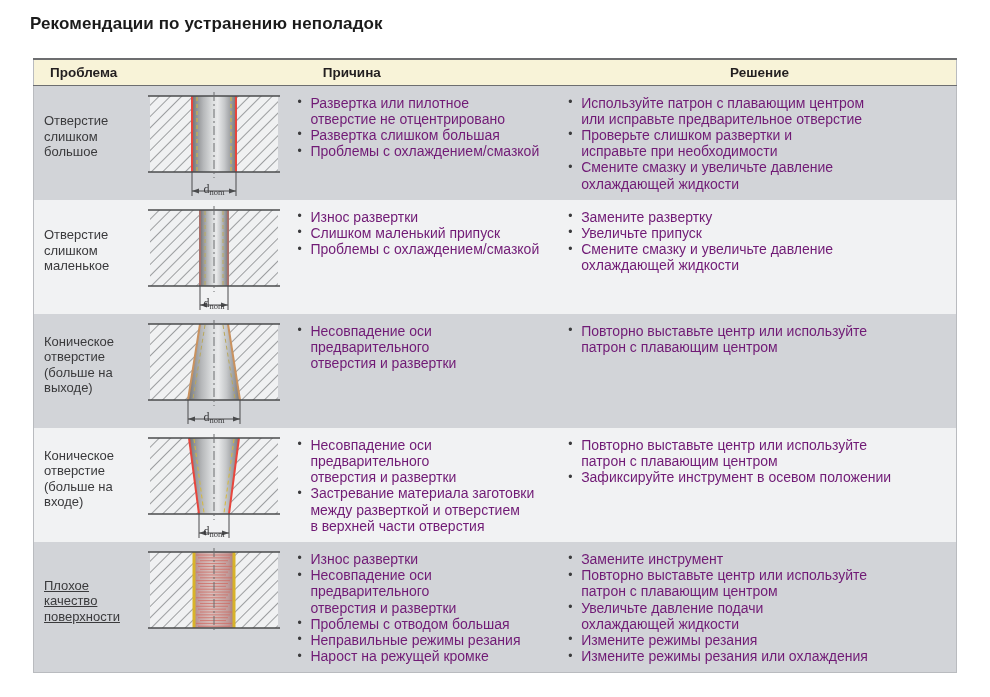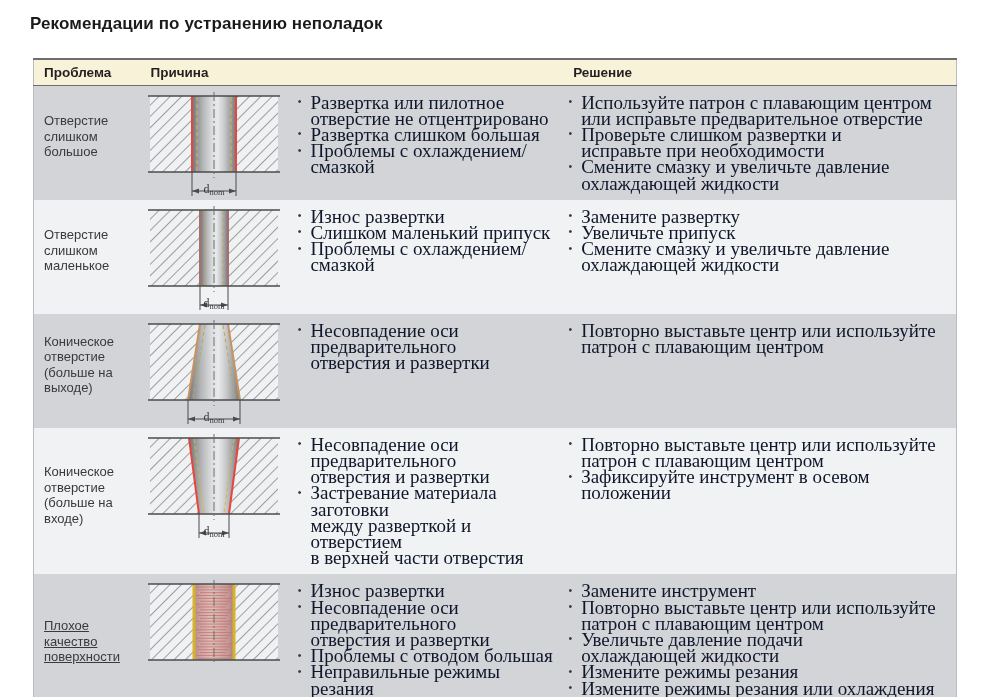--- a/index.html
+++ b/index.html
@@ -38,25 +38,25 @@
   #troubleshooting-table col.c-fix     { width: 394px; }
 
   thead th {
     background: #f8f3d8;
     border-top: 2px solid #6d6e70;
     border-bottom: 1.5px solid #6d6e70;
     height: 26px;
     font-size: 13.5px;
     font-weight: bold;
     color: #231f20;
-    padding: 0 10px;
+    padding: 0 16px;
     vertical-align: middle;
   }
   th.th-problem { text-align: left; }
-  th.th-cause, th.th-fix { text-align: left; }
+  th.th-cause, th.th-fix { text-align: center; }
 
   tbody tr.row-dark  > td { background: #d2d4d8; }
   tbody tr.row-light > td { background: #f1f2f3; }
   tbody td {
     padding: 0;
     vertical-align: top;
     border: none;
   }
 
   td.cell-problem {
@@ -69,26 +69,25 @@
   td.cell-figure { text-align: left; vertical-align: top; padding-top: 6px; }
   td.cell-cause, td.cell-fix { padding: 9px 8px 8px 4px; }
 
   ul.bullets {
     margin: 0; padding: 0;
     list-style: none;
   }
   ul.bullets li {
     position: relative;
     padding-left: 14px;
-    font-size: 19px;
+    font-size: 14px;
     line-height: 16.2px;
-    color: #0f172a;
+    color: #701a75;
     margin-bottom: 0px;
     white-space: pre-line;
-    font-family: Liberation Serif, serif;
   }
   ul.bullets li::before {
     content: "\2022";
     position: absolute;
     left: 1px; top: -0.5px;
     font-size: 12px;
     color: #3a3a3c;
   }
 
   

